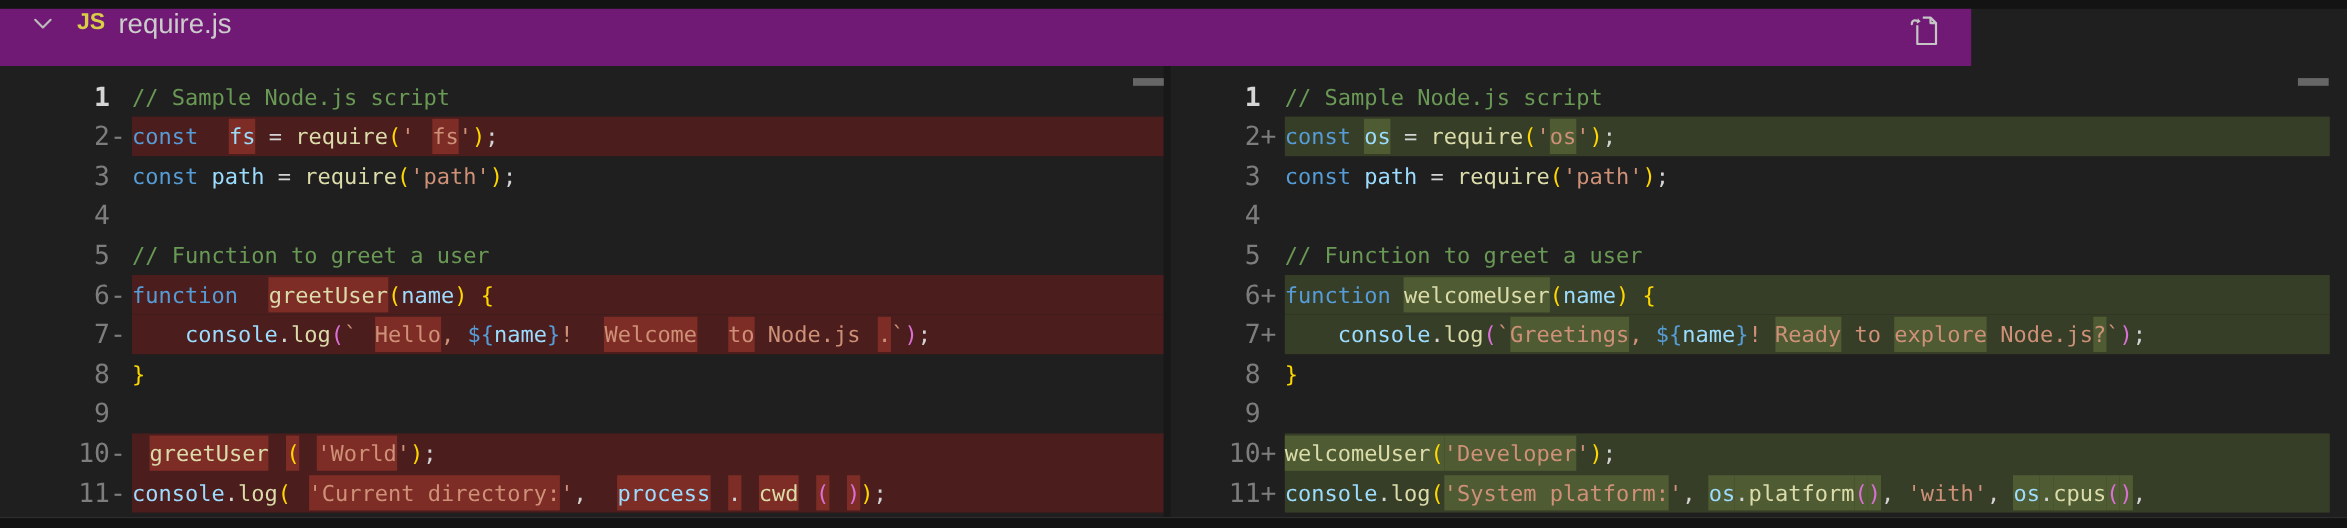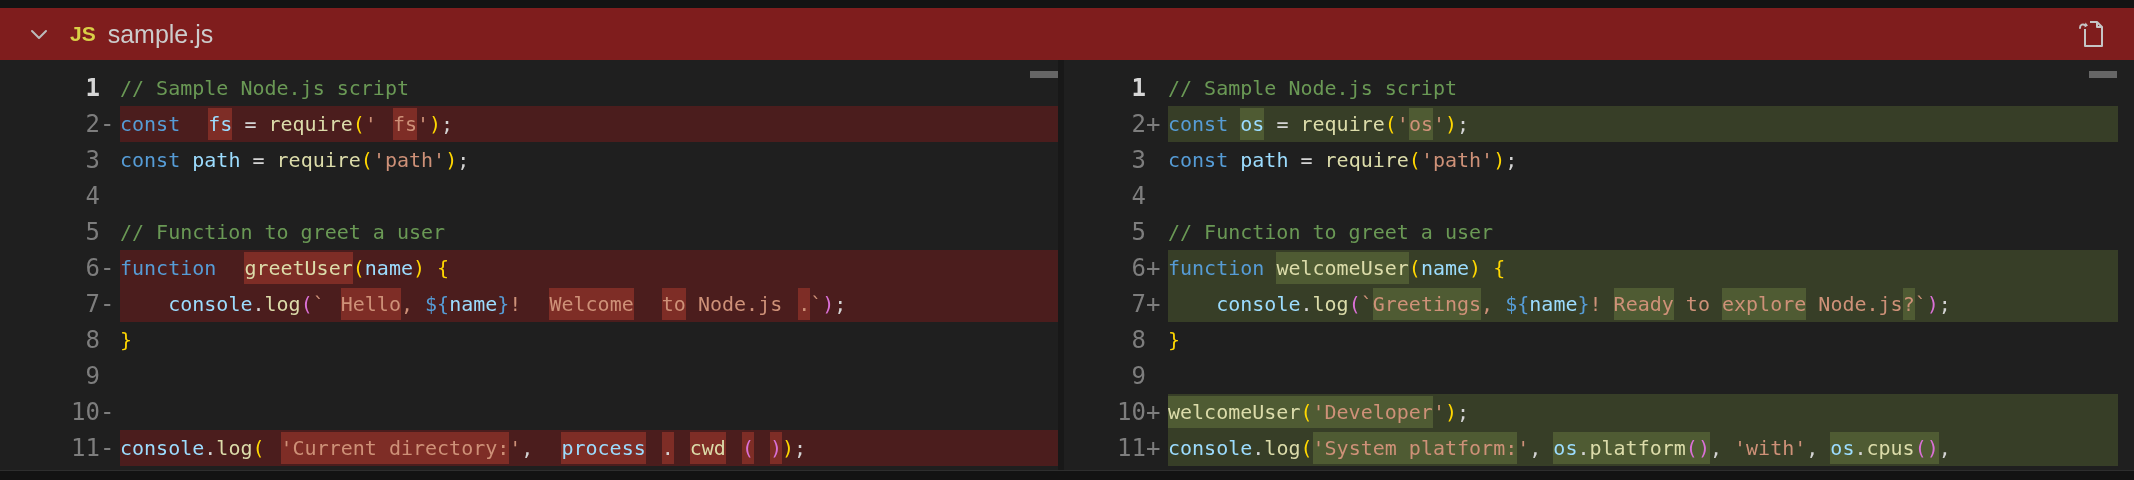--- a/index.html
+++ b/index.html
@@ -2,22 +2,22 @@
 <html style="--removed-line: #4b1d1d; --removed-word: #7e2d26; --added-line: #373e27; --added-word: #4f5b33; --c-cm: #6A9955; --c-kw: #569CD6; --c-vr: #9CDCFE; --c-fn: #DCDCAA; --c-st: #CE9178; --c-pu: #D4D4D4; --c-b1: #FFD700; --c-b2: #DA70D6; --c-te: #569CD6;"><head>
 <meta charset="utf-8">
 <style>
   html,body{margin:0;padding:0;background:#000;}
   .screen{
     position:relative;width:2134px;height:480px;overflow:hidden;
     background:#1f1f1f;font-family:"DejaVu Sans Mono",monospace;
   }
   .top-strip{position:absolute;left:0;top:0;width:2134px;height:8px;background:#131313;}
   .diff-header{
-    position:absolute;left:0;top:8px;width:2134px;height:52px;background:#7f1d1d;
-    display:flex;align-items:center;font-family:"Liberation Sans",sans-serif;
+    position:absolute;left:0;top:8px;width:1792px;height:52px;background:#701a75;
+    display:flex;font-family:"Liberation Sans",sans-serif;
   }
   .chev{margin-left:26px;width:26px;height:26px;display:flex;align-items:center;justify-content:center;cursor:pointer;}
   .js-badge{margin-left:18px;color:#d9cf47;font-weight:bold;font-size:21px;letter-spacing:0px;font-family:"Liberation Sans",sans-serif;}
   .file-title{margin-left:12px;color:#cccccc;font-size:25px;}
   .hdr-spacer{flex:1;}
   .openfile-btn{margin-right:22px;width:40px;height:40px;display:flex;align-items:center;justify-content:center;cursor:pointer;border-radius:5px;}
   .diff-body{position:absolute;left:0;top:60px;width:2134px;height:410px;display:flex;}
   .pane{height:410px;padding-top:10px;box-sizing:border-box;overflow:hidden;}
   .pane.left{width:1058px;}
   .pane.right{width:1070px;}
@@ -52,21 +52,21 @@
 <div class="screen">
   <div class="top-strip"></div>
 
   <div class="diff-header">
     <div class="chev">
       <svg width="22" height="22" viewBox="0 0 22 22">
           <polyline points="4,8 11,15 18,8" fill="none" stroke="#bbbbbb" stroke-width="2" stroke-linecap="round" stroke-linejoin="round"></polyline>
         </svg>
     </div>
     <span class="js-badge">JS</span>
-    <span class="file-title">sample.js</span>
+    <span class="file-title">require.js</span>
     <div class="hdr-spacer"></div>
     <div class="openfile-btn">
       <svg width="34" height="34" viewBox="0 0 34 34" fill="none" stroke="#c5c5c5" stroke-width="2">
         <path d="M10 12 L10 29 L27 29 L27 10 L22 5 L15 5" stroke-linejoin="round"></path>
         <path d="M22 5 L22 10 L27 10" stroke-linejoin="round"></path>
         <path d="M5 11 C5 7.5 8 6.5 10.5 8.5" stroke-linecap="round"></path>
         <path d="M10.5 5.5 L13 8.5 L9.5 10.5" fill="#c5c5c5" stroke="none"></path>
       </svg>
     </div>
   </div>
@@ -75,21 +75,21 @@
     <div class="pane left" id="pane-left">
         <div class="line"><span class="ln active">1</span><span class="sign"></span><div class="code ctx"><span class="tk cm">// Sample Node.js script</span></div></div>
         <div class="line"><span class="ln">2</span><span class="sign">-</span><div class="code removed"><span class="tk kw">const</span><span class="tk pu"> </span><span class="tk vr hlr">fs</span><span class="tk pu"> = </span><span class="tk fn">require</span><span class="tk b1">(</span><span class="tk st">'</span><span class="tk st hlr">fs</span><span class="tk st">'</span><span class="tk b1">)</span><span class="tk pu">;</span></div></div>
         <div class="line"><span class="ln">3</span><span class="sign"></span><div class="code ctx"><span class="tk kw">const</span><span class="tk pu"> </span><span class="tk vr">path</span><span class="tk pu"> = </span><span class="tk fn">require</span><span class="tk b1">(</span><span class="tk st">'path'</span><span class="tk b1">)</span><span class="tk pu">;</span></div></div>
         <div class="line"><span class="ln">4</span><span class="sign"></span><div class="code ctx"></div></div>
         <div class="line"><span class="ln">5</span><span class="sign"></span><div class="code ctx"><span class="tk cm">// Function to greet a user</span></div></div>
         <div class="line"><span class="ln">6</span><span class="sign">-</span><div class="code removed"><span class="tk kw">function</span><span class="tk pu"> </span><span class="tk fn hlr">greetUser</span><span class="tk b1">(</span><span class="tk vr">name</span><span class="tk b1">)</span><span class="tk pu"> </span><span class="tk b1">{</span></div></div>
         <div class="line"><span class="ln">7</span><span class="sign">-</span><div class="code removed"><span class="tk pu">    </span><span class="tk vr">console</span><span class="tk pu">.</span><span class="tk fn">log</span><span class="tk b2">(</span><span class="tk st">`</span><span class="tk st hlr">Hello</span><span class="tk st">, </span><span class="tk te">${</span><span class="tk vr">name</span><span class="tk te">}</span><span class="tk st">! </span><span class="tk st hlr">Welcome</span><span class="tk st"> </span><span class="tk st hlr">to</span><span class="tk st"> Node.js</span><span class="tk st hlr">.</span><span class="tk st">`</span><span class="tk b2">)</span><span class="tk pu">;</span></div></div>
         <div class="line"><span class="ln">8</span><span class="sign"></span><div class="code ctx"><span class="tk b1">}</span></div></div>
         <div class="line"><span class="ln">9</span><span class="sign"></span><div class="code ctx"></div></div>
-        <div class="line"><span class="ln">10</span><span class="sign">-</span></div>
+        <div class="line"><span class="ln">10</span><span class="sign">-</span><div class="code removed"><span class="tk fn hlr">greetUser</span><span class="tk b1 hlr">(</span><span class="tk st hlr">'World</span><span class="tk st">'</span><span class="tk b1">)</span><span class="tk pu">;</span></div></div>
         <div class="line"><span class="ln">11</span><span class="sign">-</span><div class="code removed"><span class="tk vr">console</span><span class="tk pu">.</span><span class="tk fn">log</span><span class="tk b1">(</span><span class="tk st hlr">'Current directory:</span><span class="tk st">'</span><span class="tk pu">, </span><span class="tk vr hlr">process</span><span class="tk pu hlr">.</span><span class="tk fn hlr">cwd</span><span class="tk b2 hlr">(</span><span class="tk b2 hlr">)</span><span class="tk b1">)</span><span class="tk pu">;</span></div></div>
       </div>
     <div class="divider"></div>
     <div class="pane right" id="pane-right">
         <div class="line"><span class="ln active">1</span><span class="sign"></span><div class="code ctx"><span class="tk cm">// Sample Node.js script</span></div></div>
         <div class="line"><span class="ln">2</span><span class="sign">+</span><div class="code added"><span class="tk kw">const</span><span class="tk pu"> </span><span class="tk vr hla">os</span><span class="tk pu"> = </span><span class="tk fn">require</span><span class="tk b1">(</span><span class="tk st">'</span><span class="tk st hla">os</span><span class="tk st">'</span><span class="tk b1">)</span><span class="tk pu">;</span></div></div>
         <div class="line"><span class="ln">3</span><span class="sign"></span><div class="code ctx"><span class="tk kw">const</span><span class="tk pu"> </span><span class="tk vr">path</span><span class="tk pu"> = </span><span class="tk fn">require</span><span class="tk b1">(</span><span class="tk st">'path'</span><span class="tk b1">)</span><span class="tk pu">;</span></div></div>
         <div class="line"><span class="ln">4</span><span class="sign"></span><div class="code ctx"></div></div>
         <div class="line"><span class="ln">5</span><span class="sign"></span><div class="code ctx"><span class="tk cm">// Function to greet a user</span></div></div>
         <div class="line"><span class="ln">6</span><span class="sign">+</span><div class="code added"><span class="tk kw">function</span><span class="tk pu"> </span><span class="tk fn hla">welcomeUser</span><span class="tk b1">(</span><span class="tk vr">name</span><span class="tk b1">)</span><span class="tk pu"> </span><span class="tk b1">{</span></div></div>

